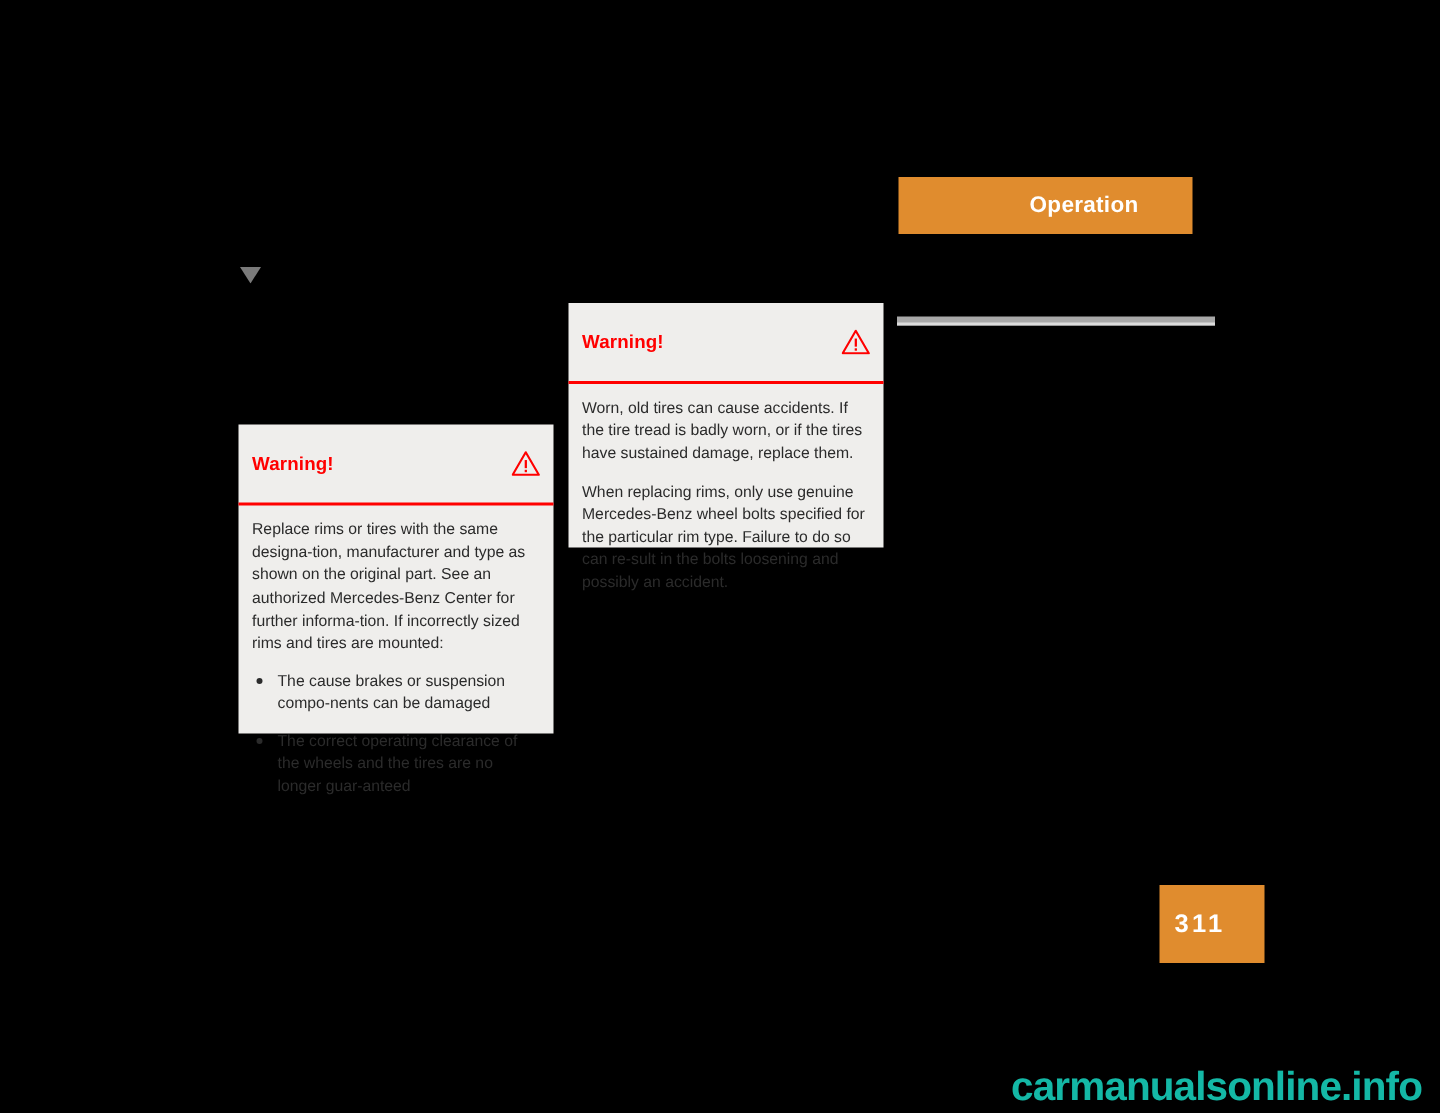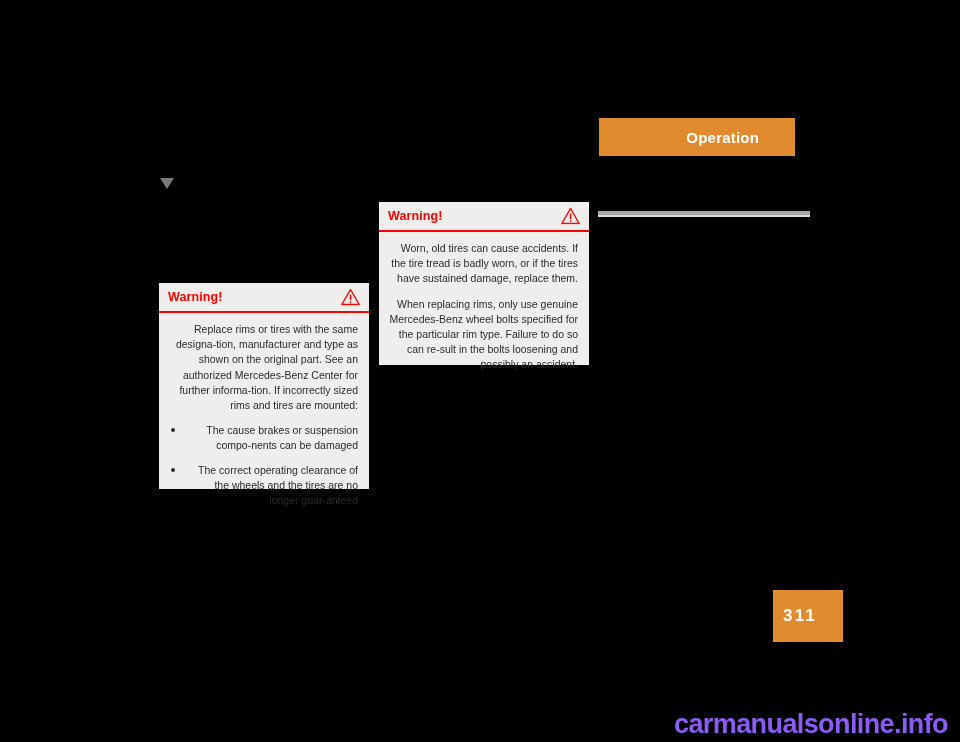--- a/index.html
+++ b/index.html
@@ -69,21 +69,21 @@
   
   .warning-box {
     position: absolute;
     background: #efeeec;
     box-sizing: border-box;
   }
   .warning-head {
     position: relative;
     height: 28px;
     border-bottom: 2px solid #ff0000;
-    padding: 0 9px;
+    padding: 12px 9px;
     text-align: right;
   }
   .warning-head .warning-label {
     position: absolute;
     left: 9px;
     top: 50%;
     transform: translateY(-50%);
     color: #ff0000;
     font-size: 12.5px;
     font-weight: bold;
@@ -94,21 +94,20 @@
     right: 9px;
     top: 50%;
     transform: translateY(-50%);
     width: 19px;
     height: 17px;
   }
   .warning-head .warning-triangle svg { display: block; }
 
   .warning-body {
     padding: 9px 11px 11px 9px;
-    text-align: right;
   }
   .warning-body p {
     margin: 0 0 10px 0;
     color: #2b2b2b;
     font-size: 10.5px;
     line-height: 15.2px;
   }
   .warning-body p:last-child { margin-bottom: 0; }
 
   .warning-body ul {
@@ -167,21 +166,21 @@
     font-size: 17px;
     font-weight: bold;
     letter-spacing: 2.2px;
   }
 
   
   .watermark {
     position: absolute;
     right: 12px;
     bottom: 2px;
-    color: #8b5cf6;
+    color: #14b8a6;
     font-size: 27px;
     font-weight: bold;
     letter-spacing: -0.6px;
     white-space: nowrap;
   }
 </style>
 </head>
 <body>
 
 <div class="page">

